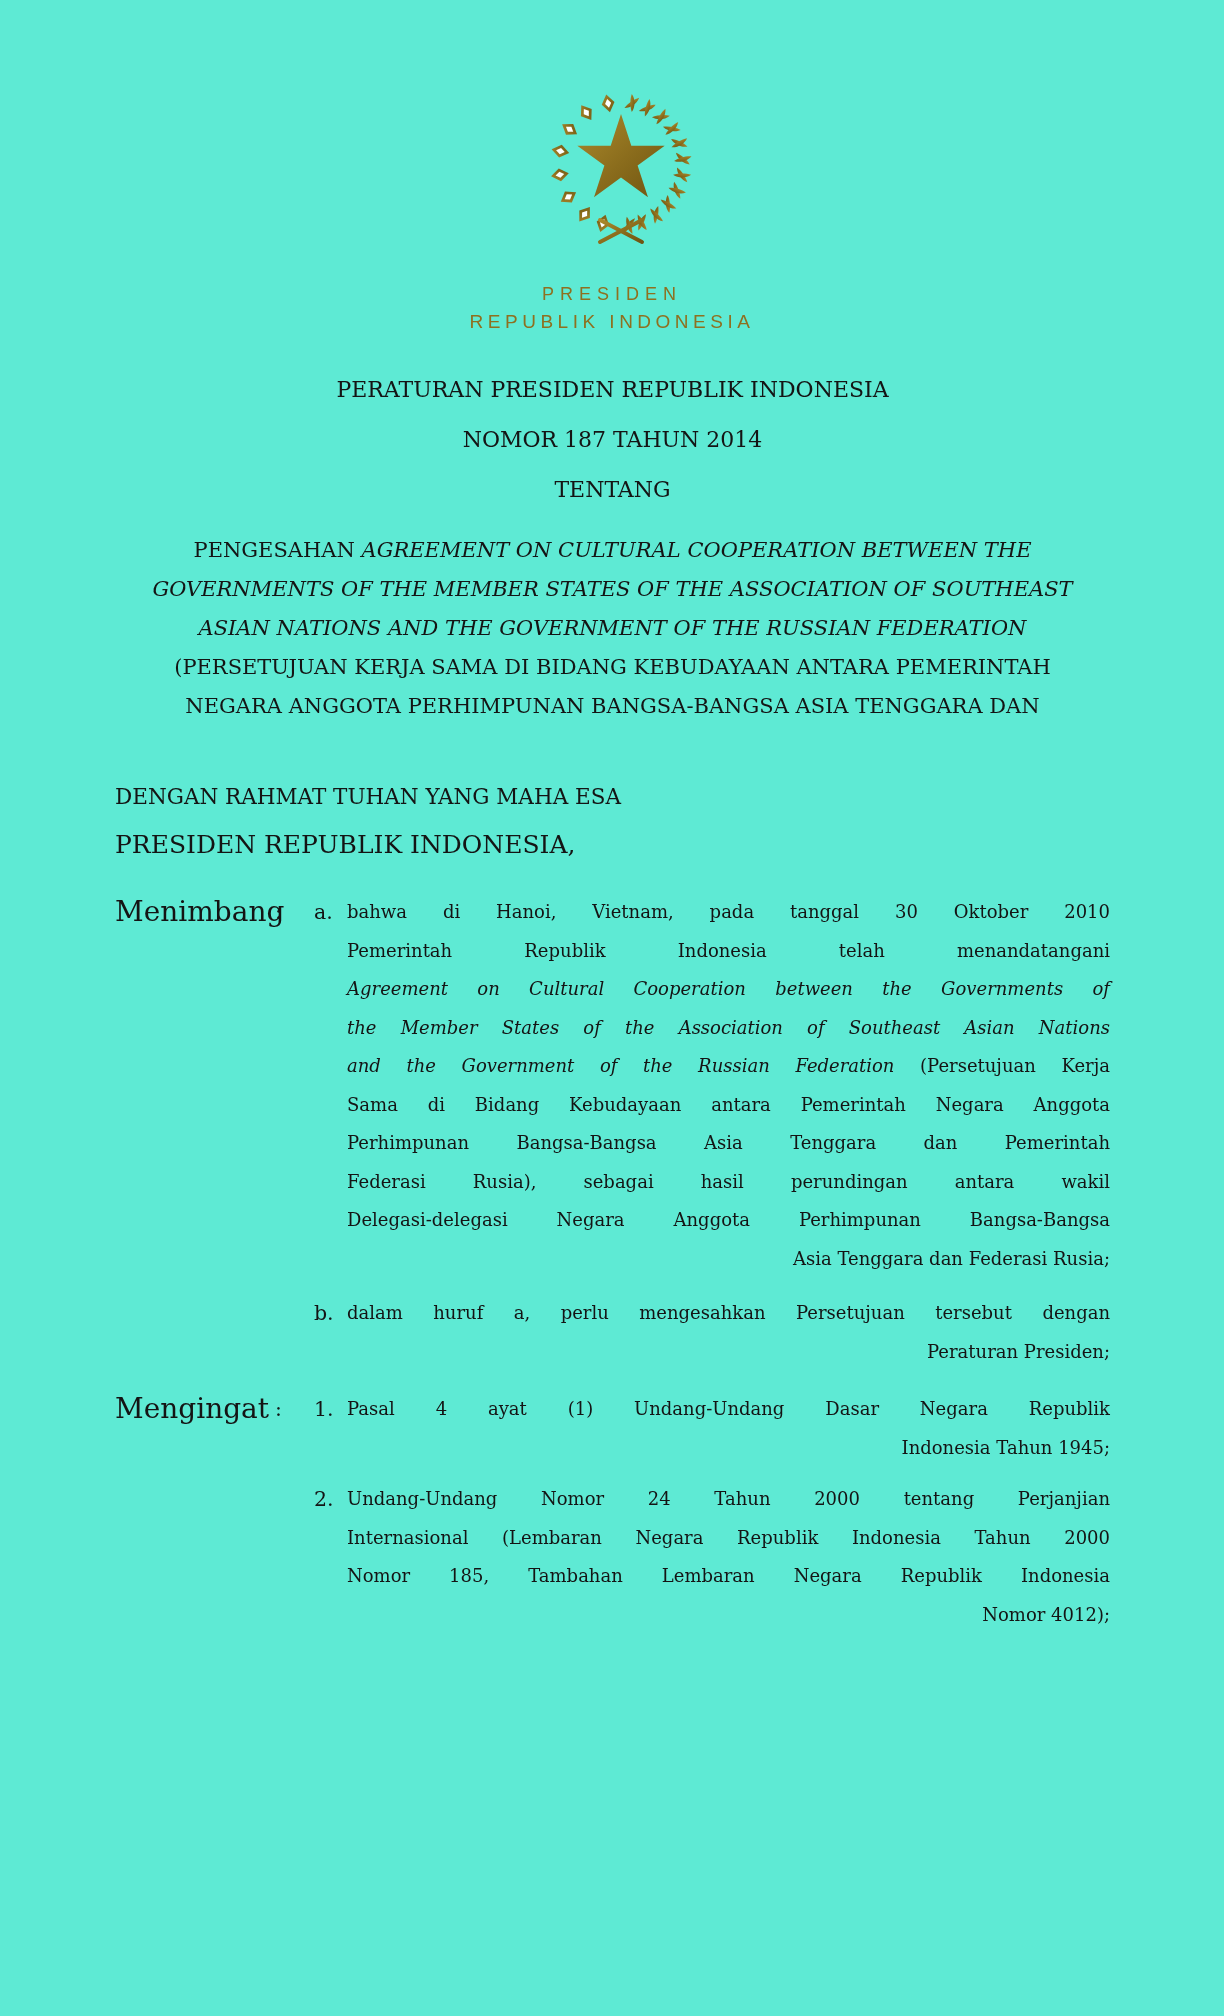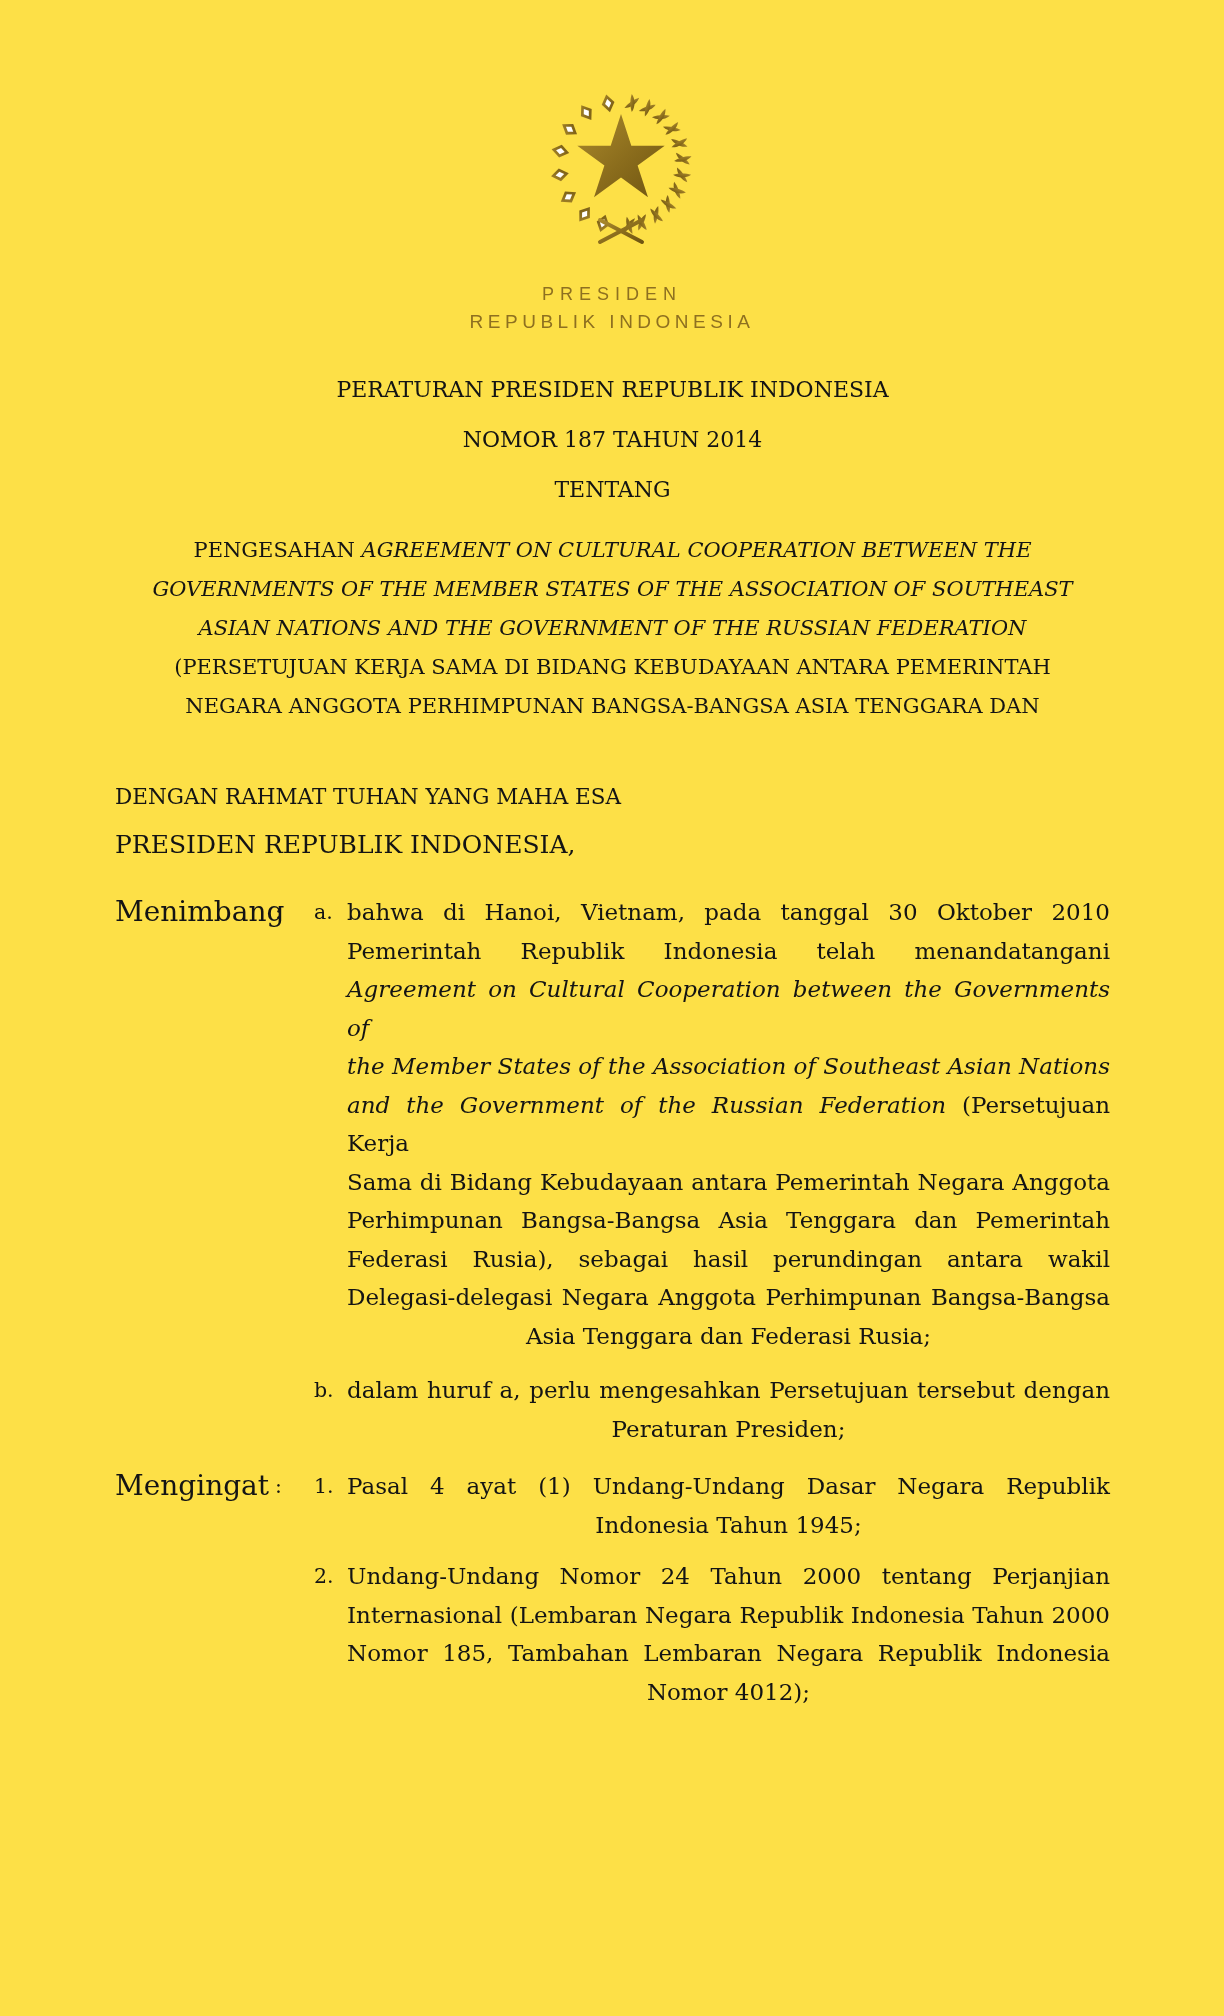--- a/index.html
+++ b/index.html
@@ -1,17 +1,17 @@
 <!DOCTYPE html>
 <html><head>
 <meta charset="utf-8">
 <style>
   html,body{margin:0;padding:0;background:#ffffff;}
   .page{
-    width:1224px;height:2016px;background:#fde047;position:relative;overflow:hidden;
+    width:1224px;height:2016px;background:#5eead4;position:relative;overflow:hidden;
     font-family:"DejaVu Serif",serif;color:#141414;
   }
   
   .emblem{display:block;width:170px;height:155px;margin:92px auto 0;position:relative;left:9px;}
   .letterhead{margin-top:34px;text-align:center;font-family:"Liberation Sans",sans-serif;color:#8e7020;}
   .lh1{font-size:18px;letter-spacing:6px;line-height:27px;}
   .lh2{font-size:19px;letter-spacing:4.5px;line-height:27px;}
   
   .content{margin:0 114px 15px 115px;}
   .title-block{margin-top:30px;}
@@ -24,24 +24,24 @@
   
   .clause{position:relative;margin-left:232px;width:763px;}
   .sec-considering{margin-top:29px;}
   .sec-recalling{margin-top:19px;}
   .clabel{position:absolute;left:-232px;top:0;font-size:28px;line-height:38.5px;}
   .ccolon{position:absolute;left:-72px;top:0;font-size:20.5px;line-height:38.5px;}
   .item{position:relative;}
   .item + .item{margin-top:16px;}
   .sec-recalling .item + .item{margin-top:13px;}
   .marker{position:absolute;left:-33px;top:0;font-size:20.5px;line-height:38.5px;}
-  .bline{font-size:23px;line-height:38.5px;white-space:normal;}
+  .bline{font-size:18px;line-height:38.5px;white-space:normal;}
   .bline em{font-style:italic;}
   .jline{text-align:justify;text-align-last:justify;}
-  .lline{text-align:center;}
+  .lline{text-align:right;}
   .catchword{margin-top:14px;font-size:21px;line-height:38.5px;text-align:right;padding-right:33px;letter-spacing:0.5px;}
 </style>
 </head>
 <body>
 
 <div class="page">
 
   <svg class="emblem" viewBox="0 0 170 155" aria-hidden="true">
     <defs>
       <linearGradient id="gold" x1="0" y1="0" x2="1" y2="1">

